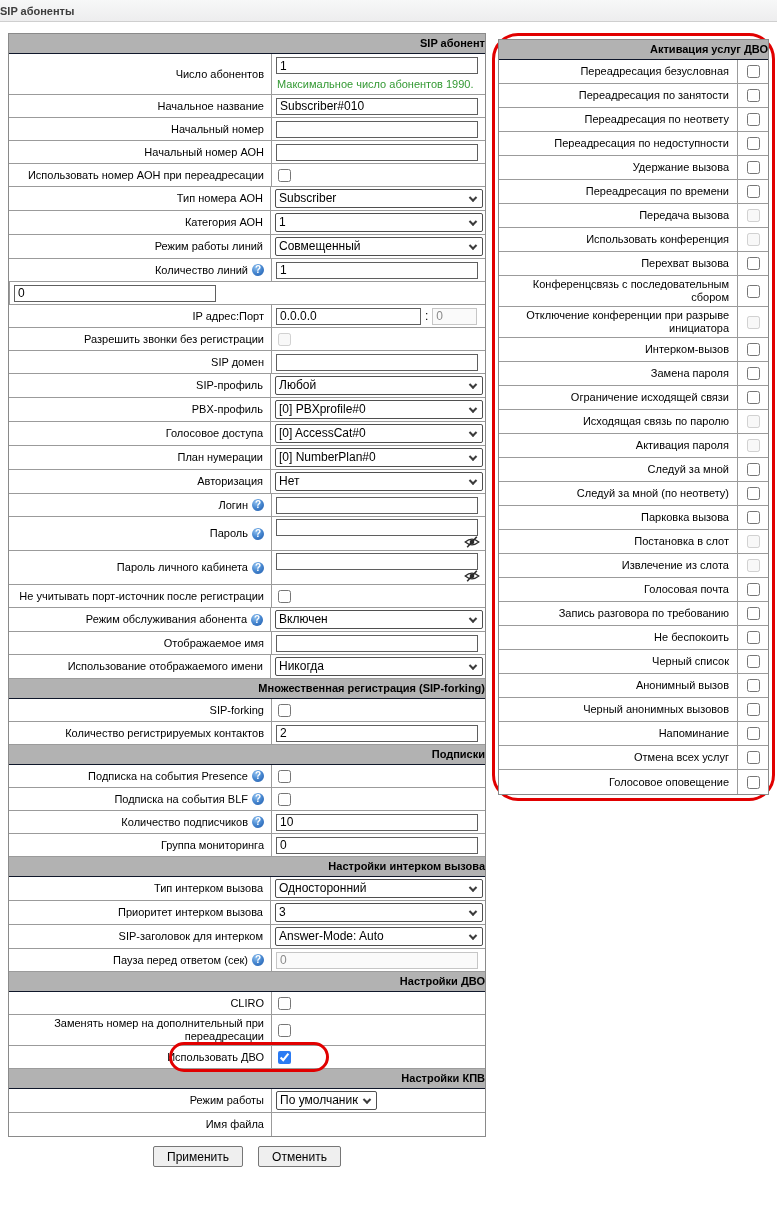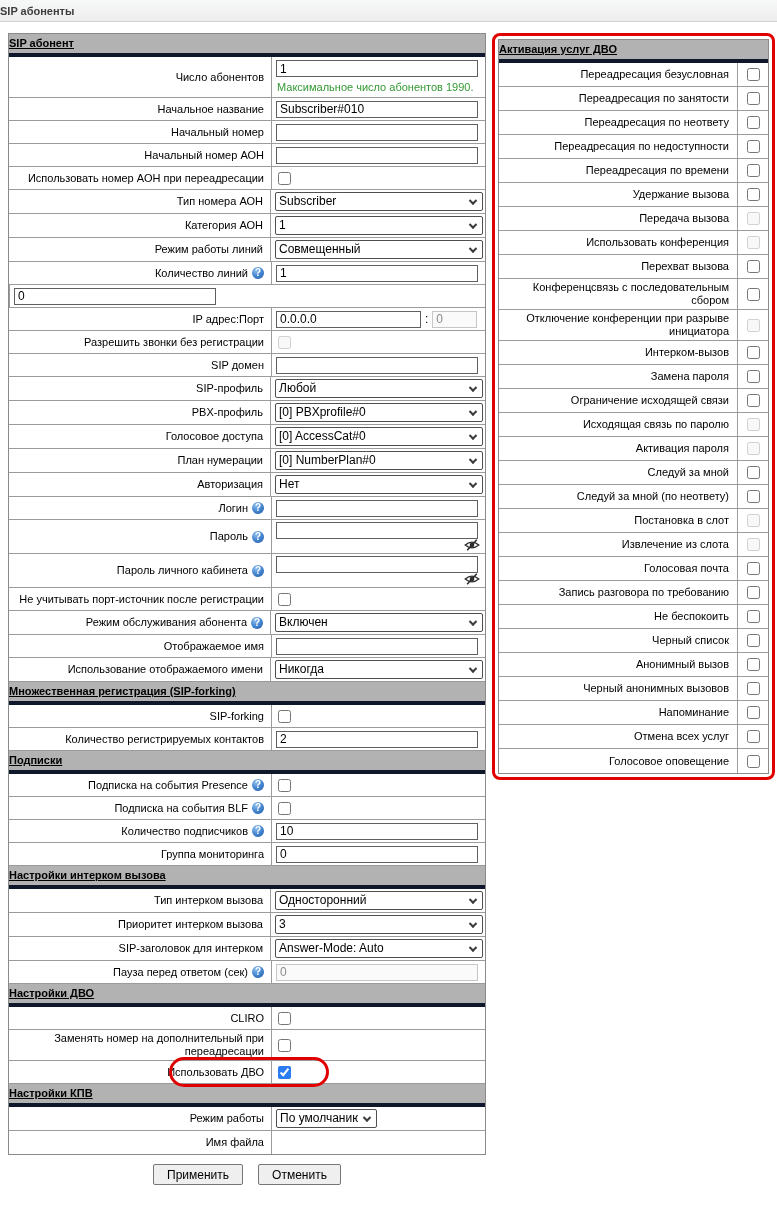--- a/index.html
+++ b/index.html
@@ -7,22 +7,22 @@
   body { min-height:1224px; position:relative; }
 
   
   .topbar { height:22px; background:linear-gradient(#f7f8f8,#ededee); border-bottom:1px solid #cfcfcf;
             display:flex; align-items:center; font-weight:bold; color:#3d3d3d; }
 
   .main { display:flex; align-items:flex-start; padding:11px 0 0 8px; }
 
   
   .form-table { width:478px; border:1px solid #8a8a8a; background:#fff; }
-  .sec-header { background:#b2b2b2; border-bottom:4px solid #0f172a; text-align:left; font-weight:bold;
-                padding:3px 0 4px 0;text-decoration:underline; }
+  .sec-header { background:#b2b2b2; border-bottom:1px solid #0f172a; text-align:right; font-weight:bold;
+                padding:3px 0 4px 0; }
   .row { display:flex; align-items:center; min-height:23px; border-bottom:1px solid #9b9b9b; position:relative; }
   .form-table .row:last-child, .dvo-table .row:last-child { border-bottom:none; }
   .cell-label { width:262px; text-align:right; padding:2px 7px 2px 2px; line-height:13px;
                 display:flex; justify-content:flex-end; align-items:center; flex-wrap:wrap; }
   .cell-ctrl  { flex:1; border-left:1px solid #9b9b9b; align-self:stretch; display:flex; align-items:center;
                 padding:2px 2px 2px 4px; flex-wrap:wrap; }
   .row.tall { min-height:41px; }
 
   input[type=text] { width:202px; height:17px; border:1px solid #5f5f5f; font-family:"Liberation Sans",sans-serif;
                      font-size:12px; padding:0 3px; background:#fff; }
@@ -48,21 +48,21 @@
 
   .ip-sep { margin:0 4px; font-size:12px; }
   .ip-main { width:145px !important; }
   .ip-port { width:45px !important; }
 
   
   .hl-ellipse { position:absolute; left:160px; top:-4px; width:160px; height:30px; border:3px solid #e10000;
                 border-radius:17px; pointer-events:none; z-index:3; }
 
   
-  .dvo-box { margin-left:6px; width:283px; border:3px solid #e10000; border-radius:8px; padding:3px; }
+  .dvo-box { margin-left:6px; width:283px; border:3px solid #e10000; border-radius:26px; padding:3px; }
   .dvo-table { border:1px solid #8a8a8a; background:#fff; }
   .dvo-table .cell-label { width:238px; padding-right:8px; }
   .dvo-table .cell-check { flex:1; border-left:1px solid #9b9b9b; align-self:stretch; display:flex;
                            align-items:center; justify-content:center; }
   .dvo-table .row { min-height:24px; }
 
   
   .btn-bar { width:478px; text-align:center; margin-top:9px; padding-bottom:10px; }
   button { font-family:"Liberation Sans",sans-serif; font-size:12px; color:#000; background:#efefef;
            border:1px solid #767676; border-radius:2px; padding:2px 13px; height:21px; margin:0 6px; }
@@ -458,36 +458,36 @@
         <div class="row">
           <div class="cell-label">
             <span>Переадресация по недоступности</span>
           </div>
           <div class="cell-check">
             <input type="checkbox" style="">
           </div>
         </div>
         <div class="row">
           <div class="cell-label">
+            <span>Удержание вызова</span>
+          </div>
+          <div class="cell-check">
+            <input type="checkbox" style="">
+          </div>
+        </div>
+        <div class="row">
+          <div class="cell-label">
             <span>Переадресация по времени</span>
           </div>
           <div class="cell-check">
             <input type="checkbox" style="">
           </div>
         </div>
         <div class="row">
           <div class="cell-label">
-            <span>Удержание вызова</span>
-          </div>
-          <div class="cell-check">
-            <input type="checkbox" style="">
-          </div>
-        </div>
-        <div class="row">
-          <div class="cell-label">
             <span>Передача вызова</span>
           </div>
           <div class="cell-check">
             <input type="checkbox" disabled="" style="">
           </div>
         </div>
         <div class="row">
           <div class="cell-label">
             <span>Использовать конференция</span>
           </div>
@@ -563,20 +563,28 @@
           <div class="cell-label">
             <span>Следуй за мной</span>
           </div>
           <div class="cell-check">
             <input type="checkbox" style="">
           </div>
         </div>
         <div class="row">
           <div class="cell-label">
             <span>Следуй за мной (по неответу)</span>
+          </div>
+          <div class="cell-check">
+            <input type="checkbox" style="">
+          </div>
+        </div>
+        <div class="row">
+          <div class="cell-label">
+            <span>Парковка вызова</span>
           </div>
           <div class="cell-check">
             <input type="checkbox" style="">
           </div>
         </div>
         <div class="row">
           <div class="cell-label">
             <span>Постановка в слот</span>
           </div>
           <div class="cell-check">

